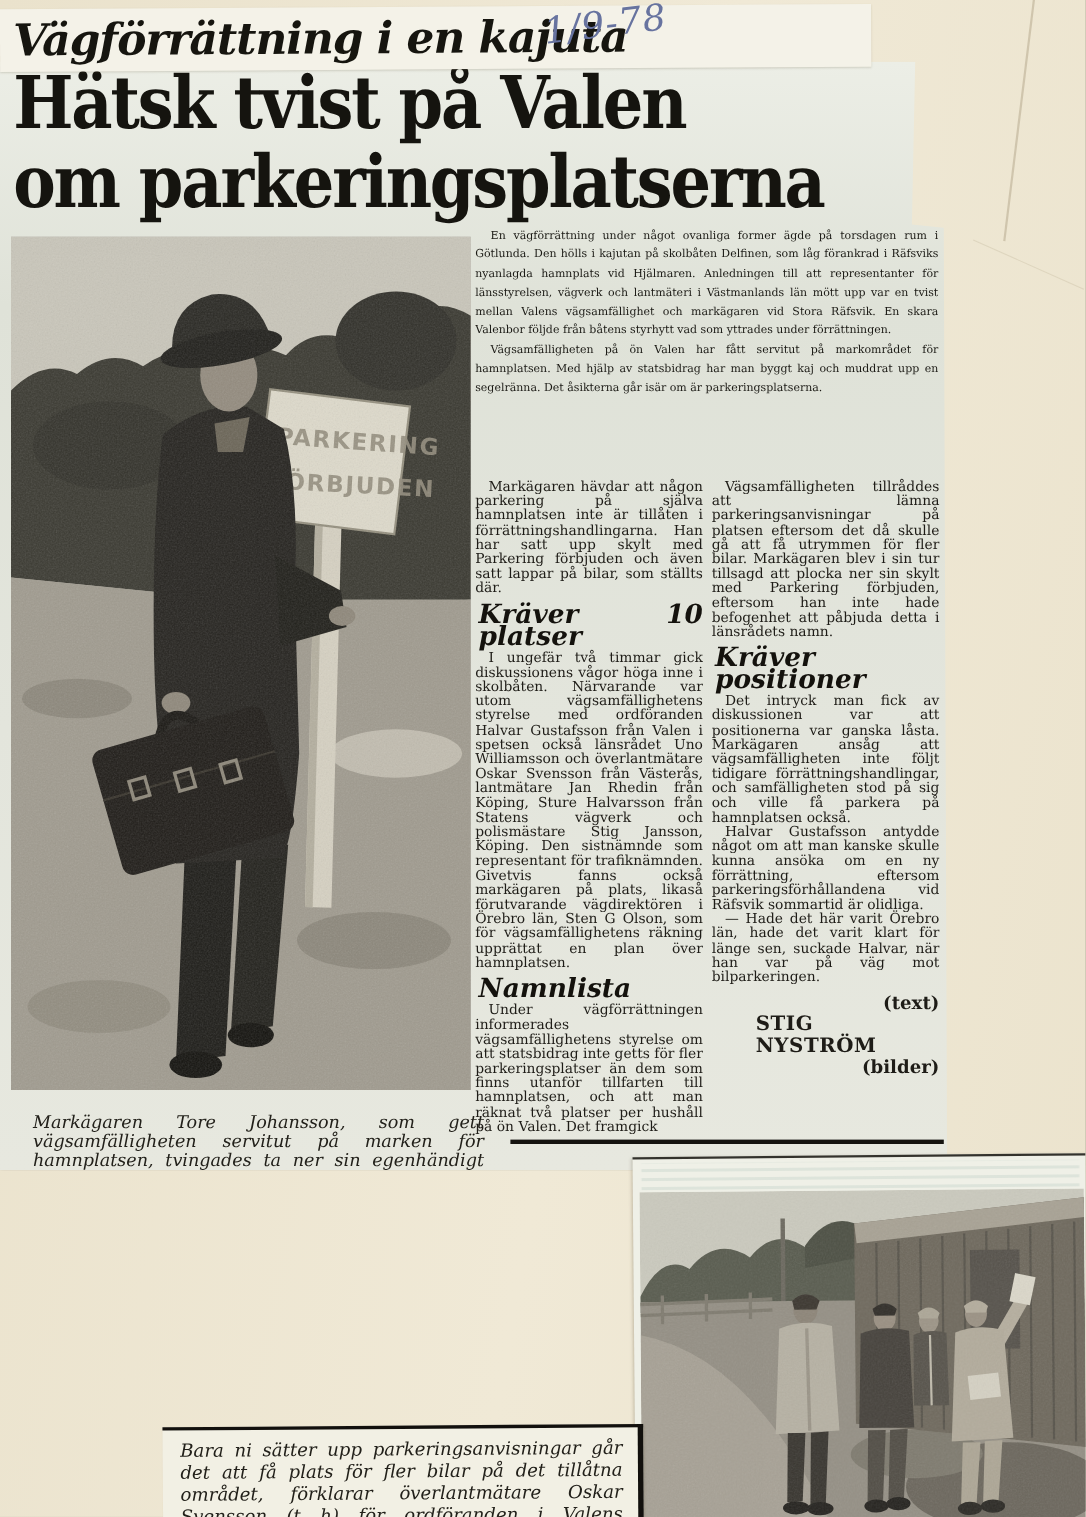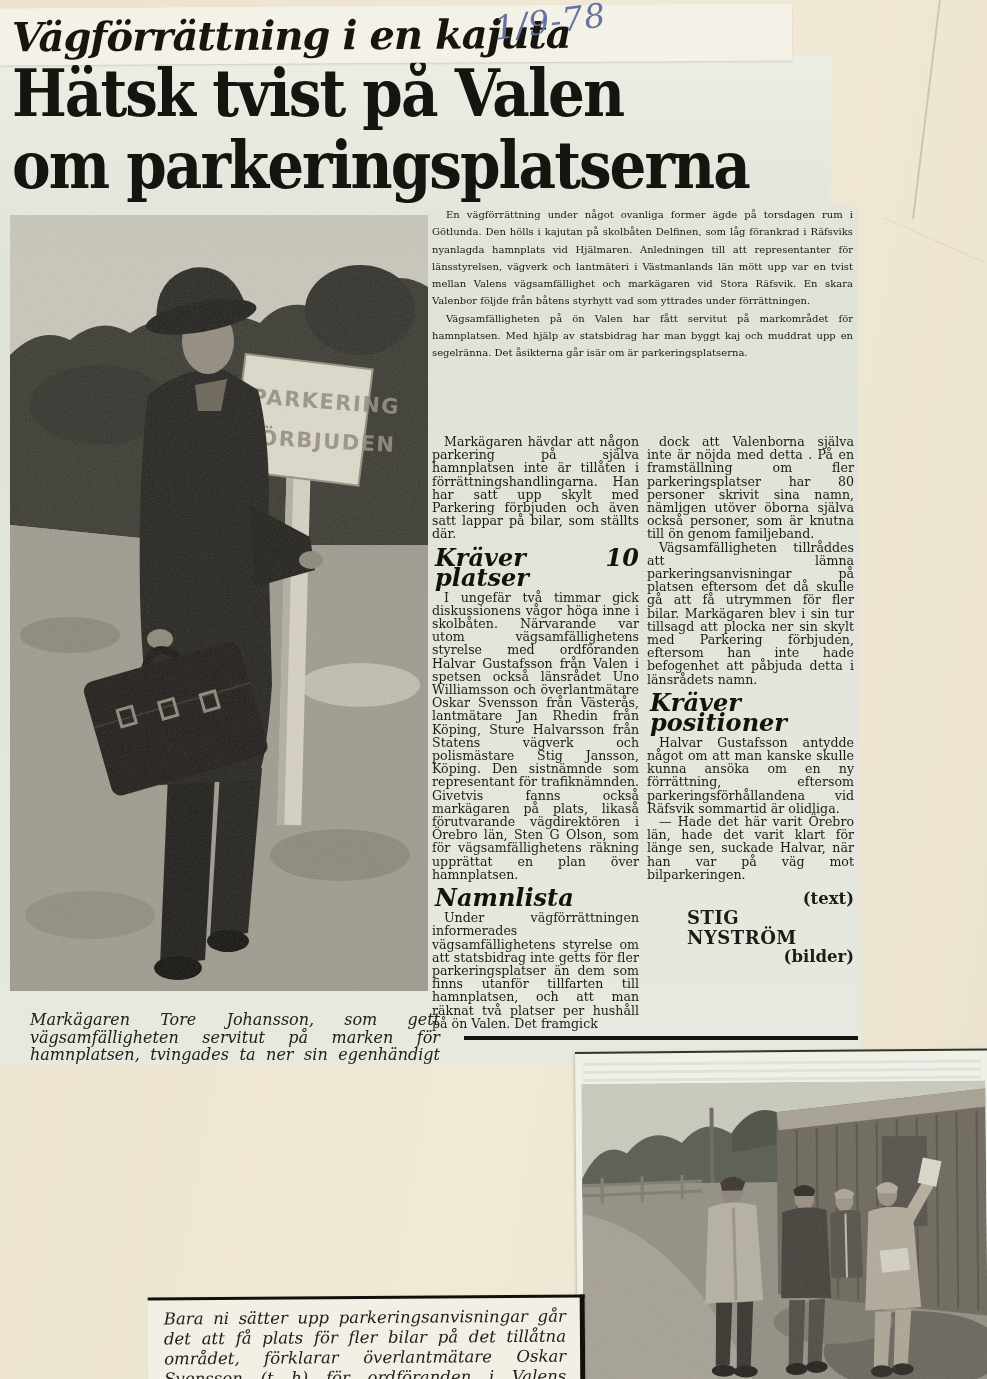--- a/index.html
+++ b/index.html
@@ -90,23 +90,23 @@
 
     <section class="col col1">
       <p>Markägaren hävdar att någon parkering på själva hamnplatsen inte är tillåten i förrättningshandlingarna. Han har satt upp skylt med Parkering förbjuden och även satt lappar på bilar, som ställts där.</p>
       <h3>Kräver 10 platser</h3>
       <p>I ungefär två timmar gick diskussionens vågor höga inne i skolbåten. Närvarande var utom vägsamfällighetens styrelse med ordföranden Halvar Gustafsson från Valen i spetsen också länsrådet Uno Williamsson och överlantmätare Oskar Svensson från Västerås, lantmätare Jan Rhedin från Köping, Sture Halvarsson från Statens vägverk och polismästare Stig Jansson, Köping. Den sistnämnde som representant för trafiknämnden. Givetvis fanns också markägaren på plats, likaså förutvarande vägdirektören i Örebro län, Sten G Olson, som för vägsamfällighetens räkning upprättat en plan över hamnplatsen.</p>
       <h3>Namnlista</h3>
       <p>Under vägförrättningen informerades vägsamfällighetens styrelse om att statsbidrag inte getts för fler parkeringsplatser än dem som finns utanför tillfarten till hamnplatsen, och att man räknat två platser per hushåll på ön Valen. Det framgick</p>
     </section>
 
     <section class="col col2">
-      <p>dock att Valenborna själva inte är nöjda med detta . På en framställning om fler parkeringsplatser har 80 personer skrivit sina namn, nämligen utöver öborna själva också personer, som är knutna till ön genom familjeband.</p>
       <p>Vägsamfälligheten tillråddes att lämna parkeringsanvisningar på platsen eftersom det då skulle gå att få utrymmen för fler bilar. Markägaren blev i sin tur tillsagd att plocka ner sin skylt med Parkering förbjuden, eftersom han inte hade befogenhet att påbjuda detta i länsrådets namn.</p>
       <h3>Kräver positioner</h3>
+      <p>Det intryck man fick av diskussionen var att positionerna var ganska låsta. Markägaren ansåg att vägsamfälligheten inte följt tidigare förrättningshandlingar, och samfälligheten stod på sig och ville få parkera på hamnplatsen också.</p>
       <p>Halvar Gustafsson antydde något om att man kanske skulle kunna ansöka om en ny förrättning, eftersom parkeringsförhållandena vid Räfsvik sommartid är olidliga.</p>
       <p>— Hade det här varit Örebro län, hade det varit klart för länge sen, suckade Halvar, när han var på väg mot bilparkeringen.</p>
       <div class="bylines">
         <div class="byline-role">(text)</div>
         <div class="byline-name byline-name2">STIG NYSTRÖM</div>
         <div class="byline-role">(bilder)</div>
       </div>
     </section>
 
     <div class="bottom-rule"></div>

